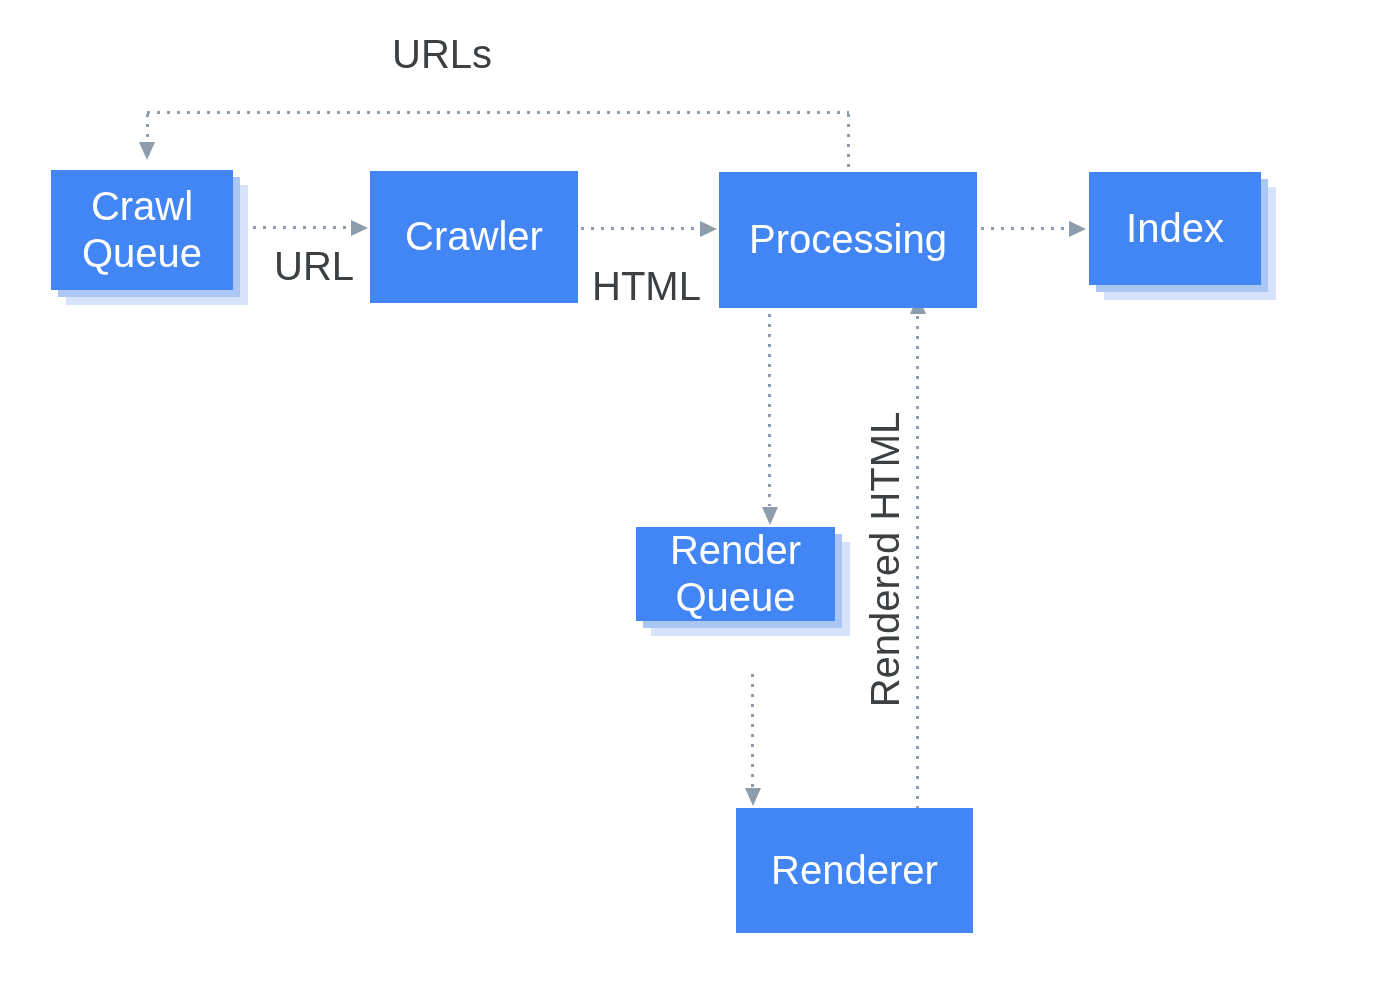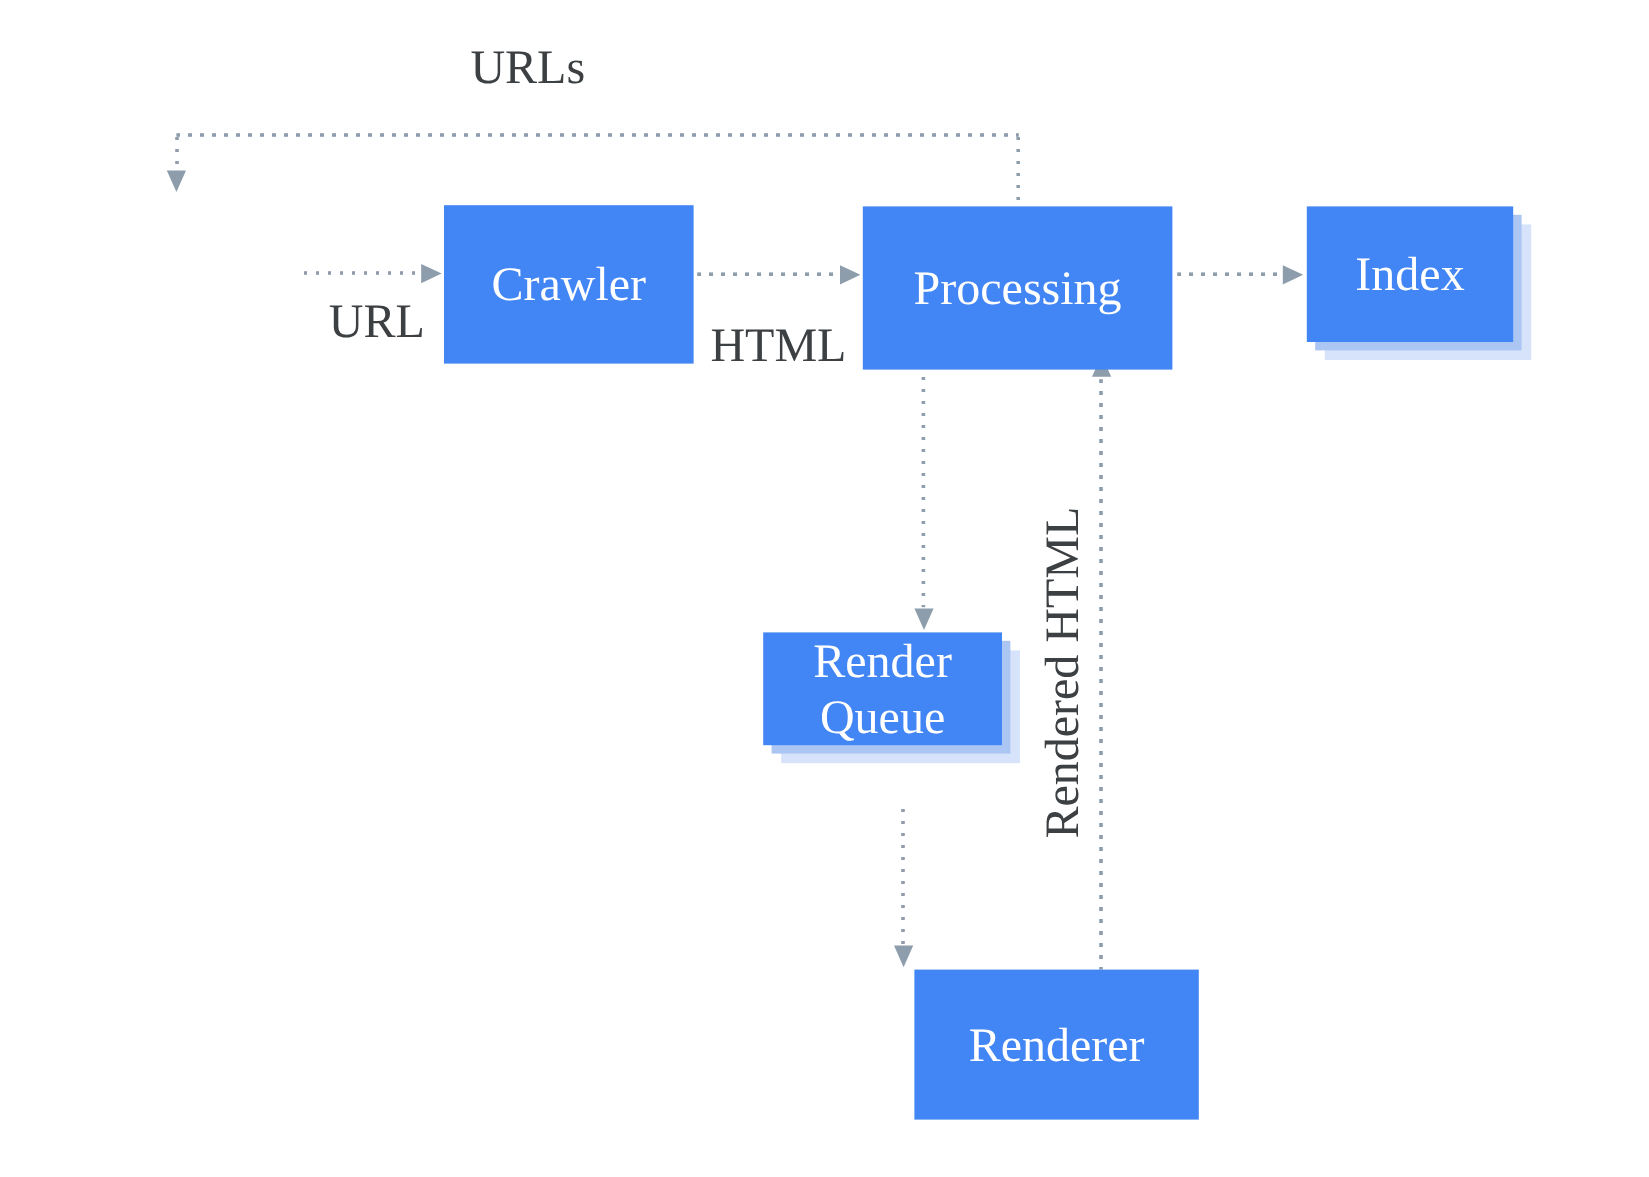--- a/index.html
+++ b/index.html
@@ -10,21 +10,21 @@
     --connector:#8D9DAB;
     --label-text:#3C4043;
   }
   html,body{margin:0;padding:0;background:#ffffff;}
   .canvas{
     position:relative;
     width:1374px;
     height:981px;
     background:#ffffff;
     overflow:hidden;
-    font-family:Liberation Serif, serif;
+    font-family:Liberation Sans, sans-serif;
   }
   .node{
     position:absolute;
     background:var(--node);
     color:var(--node-text);
     display:flex;
     align-items:center;
     justify-content:center;
     text-align:center;
     font-size:40px;
@@ -97,34 +97,37 @@
   <div class="vline" style="left:768px;top:294px;height:212px"></div>
   <div class="arrow down" style="left:762px;top:507px"></div>
 
   <div class="vline" style="left:751px;top:674px;height:113px"></div>
   <div class="arrow down" style="left:745px;top:788px"></div>
 
   <div class="vline" style="left:916px;top:316px;height:492px"></div>
   <div class="arrow up" style="left:910px;top:296px"></div>
   <div class="edge-label vertical" style="left:725px;top:537px">Rendered HTML</div>
 
+  <div class="node stacked" style="left:51px;top:170px;width:182px;height:120px">
+    <span>Crawl Queue</span>
+  </div>
 
   <div class="node" style="left:370px;top:171px;width:208px;height:132px">
     <span>Crawler</span>
   </div>
 
   <div class="node" style="left:719px;top:172px;width:258px;height:136px">
     <span>Processing</span>
   </div>
 
   <div class="node stacked" style="left:1089px;top:172px;width:172px;height:113px">
     <span>Index</span>
   </div>
 
   <div class="node stacked" style="left:636px;top:527px;width:199px;height:94px">
     <span>Render Queue</span>
   </div>
 
-  <div class="node" style="left:762px;top:808px;width:237px;height:125px">
+  <div class="node" style="left:736px;top:808px;width:237px;height:125px">
     <span>Renderer</span>
   </div>
 
 </div>
 
 </body></html>

